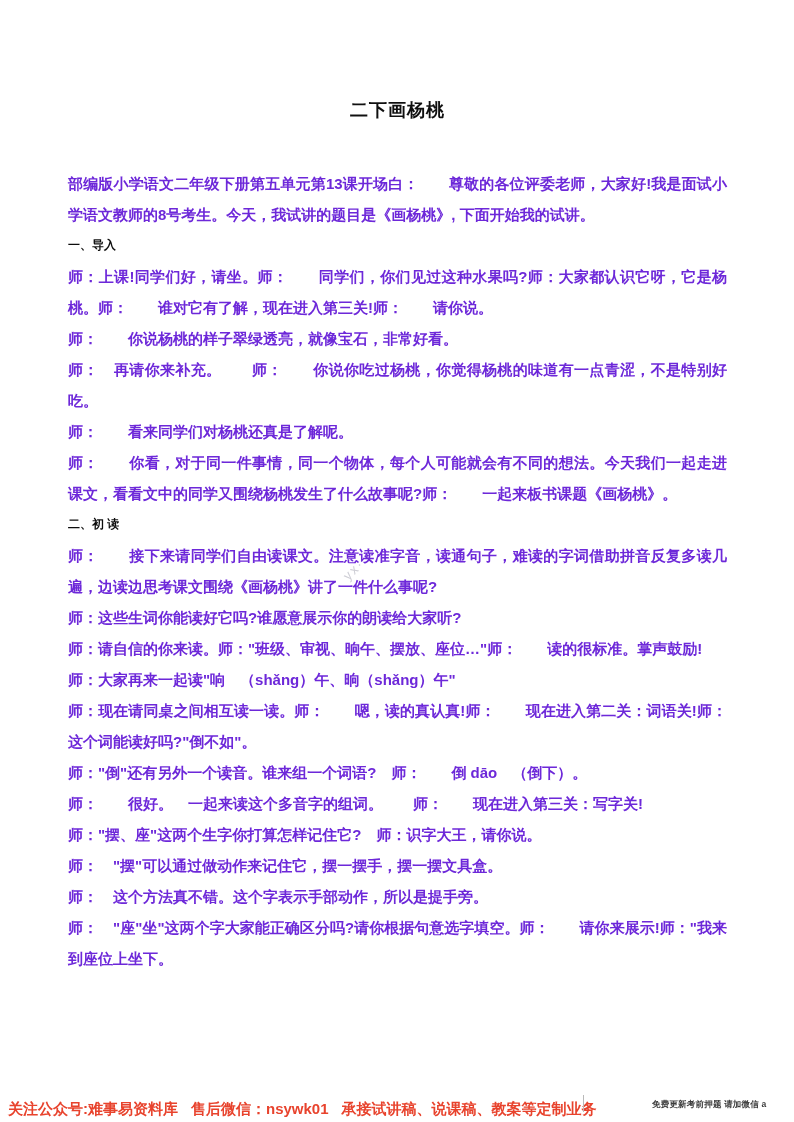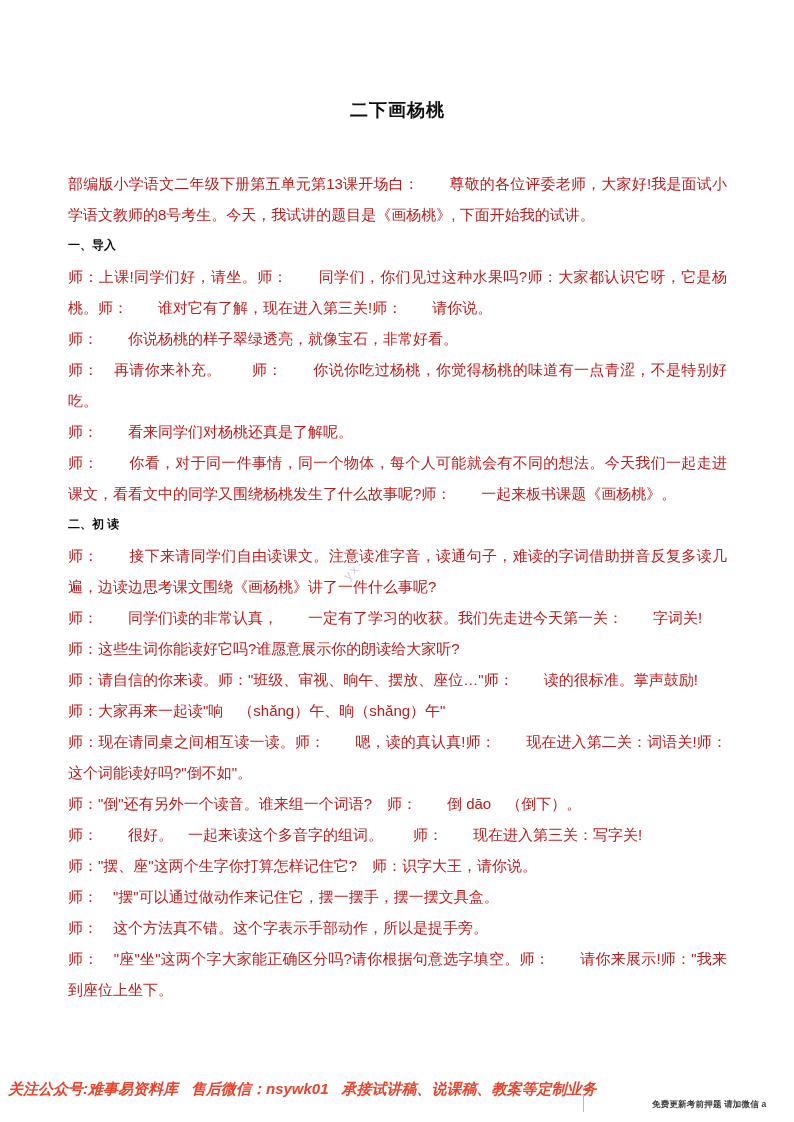--- a/index.html
+++ b/index.html
@@ -28,22 +28,22 @@
     letter-spacing: 1px;
   }
   .doc-body p, .doc-body h2 {
     margin: 0;
     font-size: 15px;
     line-height: 31px;
     text-align: justify;
     word-break: break-all;
   }
   .doc-body p {
-    color: #b91c1c;
-    font-weight: normal;
+    color: #6d28d9;
+    font-weight: bold;
   }
   .doc-body h2.heading {
     color: #0d0d0d;
     font-weight: bold;
     font-size: 12px;
   }
   .watermark {
     position: absolute;
     left: 342px;
     top: 562px;
@@ -56,26 +56,25 @@
   .footer {
     position: absolute;
     left: 0;
     right: 0;
     bottom: 0;
     height: 34px;
   }
   .footer-left {
     position: absolute;
     left: 8px;
-    bottom: 23px;
+    bottom: 3px;
     white-space: nowrap;
     font-size: 15px;
     font-weight: bold;
     color: #e8432d;
-    font-style: italic;
   }
   .footer-left .gap {
     display: inline-block;
     width: 13px;
   }
   .footer-divider {
     position: absolute;
     left: 583px;
     bottom: 10px;
     width: 1px;
@@ -103,21 +102,20 @@
   <div class="doc-body" id="paragraphs">
       <p>部编版小学语文二年级下册第五单元第13课开场白：　　尊敬的各位评委老师，大家好!我是面试小学语文教师的8号考生。今天，我试讲的题目是《画杨桃》, 下面开始我的试讲。</p>
       <h2 class="heading">一、导入</h2>
       <p>师：上课!同学们好，请坐。师：　　同学们，你们见过这种水果吗?师：大家都认识它呀，它是杨桃。师：　　谁对它有了解，现在进入第三关!师：　　请你说。</p>
       <p>师：　　你说杨桃的样子翠绿透亮，就像宝石，非常好看。</p>
       <p>师：　再请你来补充。　　师：　　你说你吃过杨桃，你觉得杨桃的味道有一点青涩，不是特别好吃。</p>
       <p>师：　　看来同学们对杨桃还真是了解呢。</p>
       <p>师：　　你看，对于同一件事情，同一个物体，每个人可能就会有不同的想法。今天我们一起走进课文，看看文中的同学又围绕杨桃发生了什么故事呢?师：　　一起来板书课题《画杨桃》。</p>
       <h2 class="heading">二、初 读</h2>
       <p>师：　　接下来请同学们自由读课文。注意读准字音，读通句子，难读的字词借助拼音反复多读几遍，边读边思考课文围绕《画杨桃》讲了一件什么事呢?</p>
-      <p>师：　　同学们读的非常认真，　　一定有了学习的收获。我们先走进今天第一关：　　字词关!</p>
       <p>师：这些生词你能读好它吗?谁愿意展示你的朗读给大家听?</p>
       <p>师：请自信的你来读。师："班级、审视、晌午、摆放、座位…"师：　　读的很标准。掌声鼓励!</p>
       <p>师：大家再来一起读"响　（shǎng）午、晌（shǎng）午"</p>
       <p>师：现在请同桌之间相互读一读。师：　　嗯，读的真认真!师：　　现在进入第二关：词语关!师：这个词能读好吗?"倒不如"。</p>
       <p>师："倒"还有另外一个读音。谁来组一个词语?　师：　　倒 dāo　（倒下）。</p>
       <p>师：　　很好。　一起来读这个多音字的组词。　　师：　　现在进入第三关：写字关!</p>
       <p>师："摆、座"这两个生字你打算怎样记住它?　师：识字大王，请你说。</p>
       <p>师：　"摆"可以通过做动作来记住它，摆一摆手，摆一摆文具盒。</p>
       <p>师：　这个方法真不错。这个字表示手部动作，所以是提手旁。</p>
       <p>师：　"座"坐"这两个字大家能正确区分吗?请你根据句意选字填空。师：　　请你来展示!师："我来到座位上坐下。</p>

